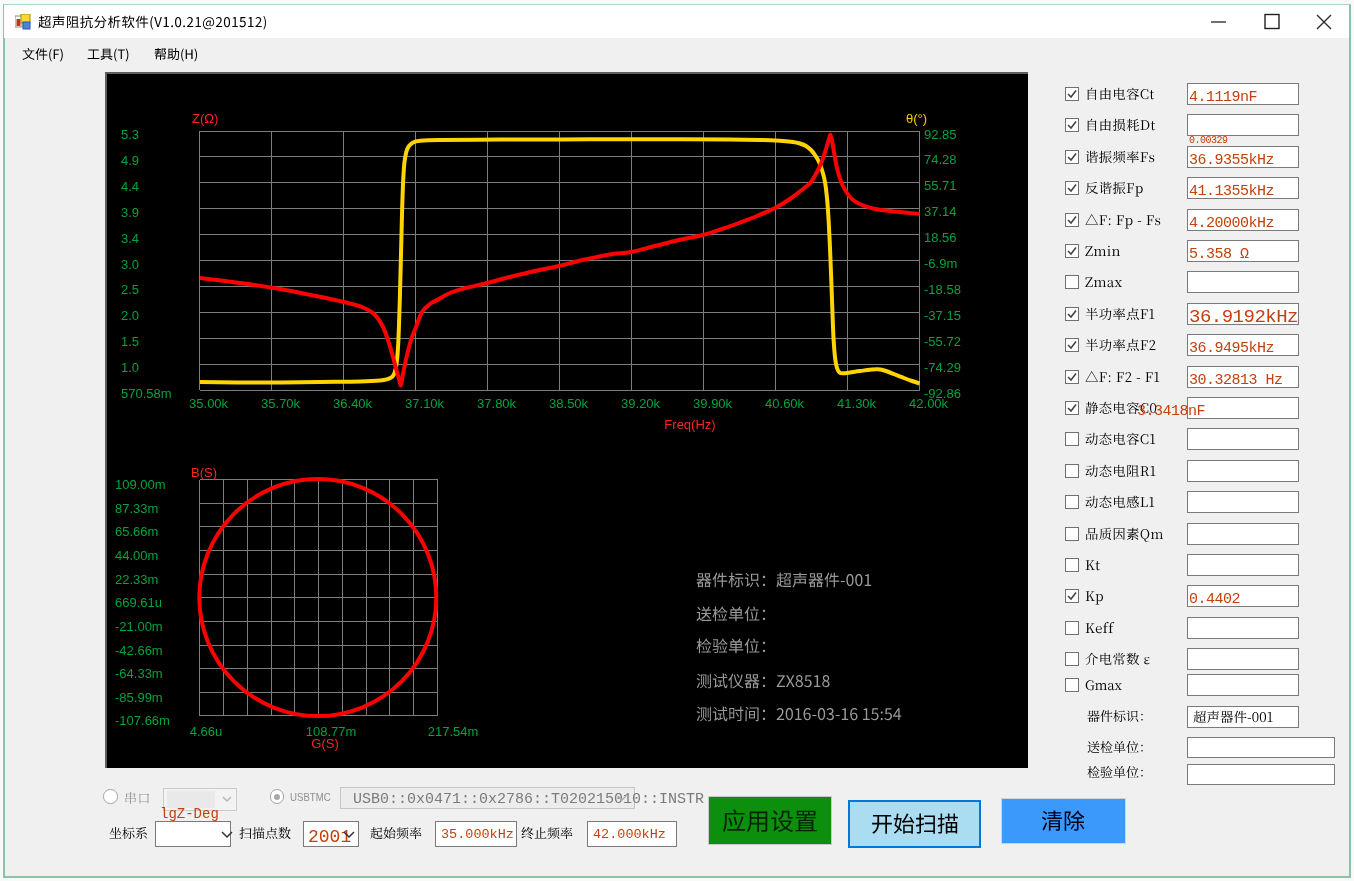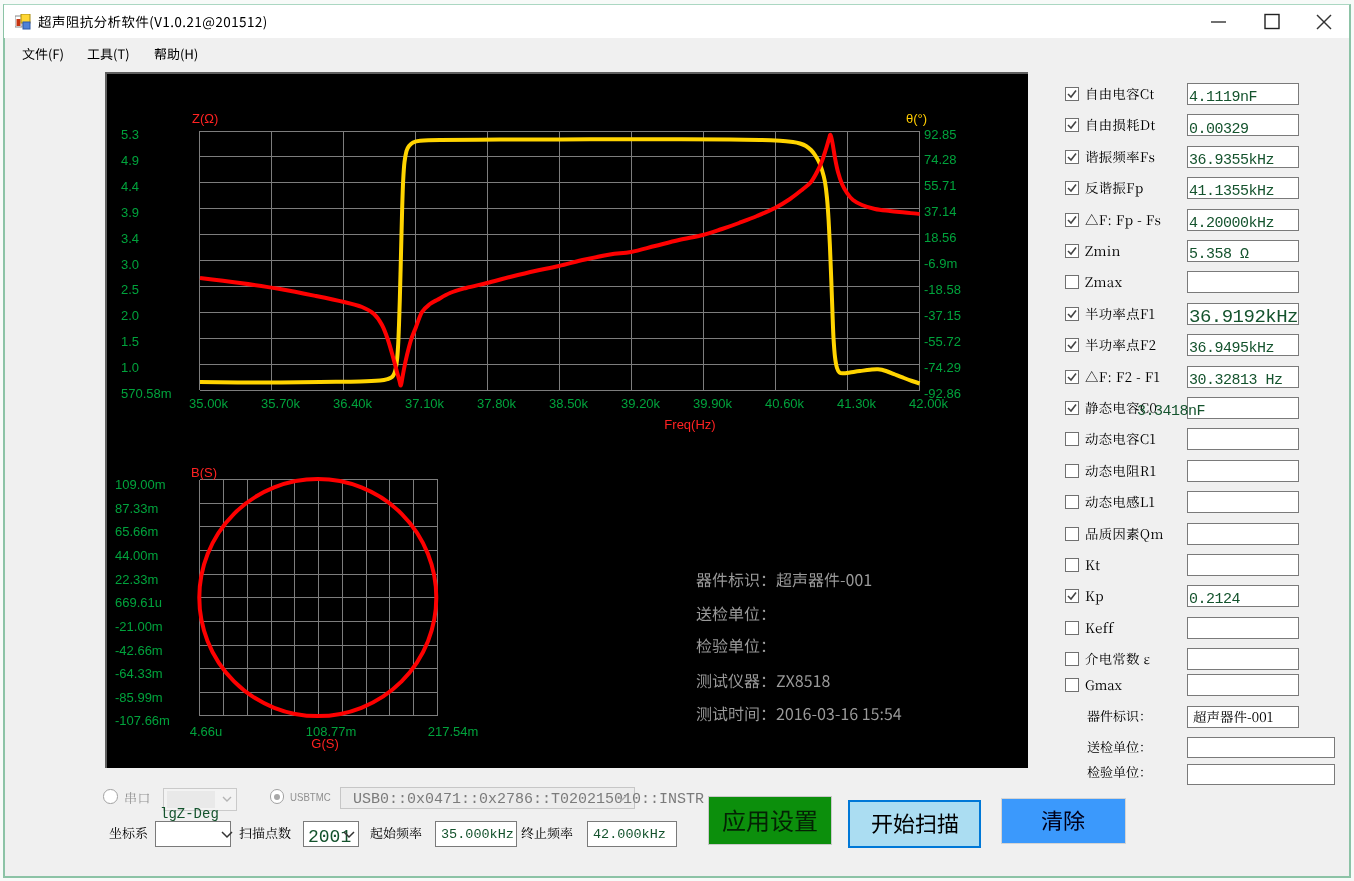--- a/index.html
+++ b/index.html
@@ -1,19 +1,19 @@
 <!DOCTYPE html>
 <html><head><meta charset="utf-8"><style>
 html,body{margin:0;padding:0;width:1354px;height:881px;background:#f7faf8;
 font-family:"Liberation Sans",sans-serif;overflow:hidden}
 *{box-sizing:border-box}
 .abs{position:absolute}
 .tb{position:absolute;background:#fff;border:1px solid #7a7a7a}
 .cb{position:absolute;width:14px;height:14px;background:#fff;border:1px solid #707070}
-.val{position:absolute;font-family:"Liberation Mono",monospace;color:#14532d}
+.val{position:absolute;font-family:"Liberation Mono",monospace;color:#c2410c}
 </style></head><body>
 <div class="abs" style="left:3px;top:4px;width:1348px;height:874px;border:2px solid #8cc3a6;border-top:1px solid #abd7c2;background:#f0f0f0"></div>
 <div class="abs" style="left:4px;top:5px;width:1345px;height:33px;background:#ffffff"></div>
 <svg class="abs" style="left:15px;top:14px" width="16" height="16" viewBox="0 0 16 16">
 <rect x="0" y="2" width="7" height="11" fill="#fff" stroke="#888" stroke-width="1"></rect>
 <rect x="1.5" y="5" width="4" height="7" fill="#c63310"></rect>
 <rect x="6" y="0" width="9" height="9" fill="#ffd633" stroke="#a88c12" stroke-width="1"></rect>
 <rect x="8" y="8" width="7" height="7" fill="#4f81d8" stroke="#2d59a8" stroke-width="1"></rect>
 </svg>
 <svg style="position:absolute;left:38px;top:13px;overflow:visible" width="231" height="18" viewBox="0 -14 231 18">
@@ -163,21 +163,21 @@
 <div class="tb" style="left:1187px;top:83px;width:112px;height:22px"></div>
 <div class="val" style="left:1189px;top:90px;font-size:15px;letter-spacing:-0.5px;line-height:15px">4.1119nF</div>
 <div class="cb" style="left:1065px;top:118px"></div>
 <svg class="abs" style="left:1065px;top:118px" width="14" height="14">
     <polyline points="3,7 6,10 11,3.5" fill="none" stroke="#444" stroke-width="1.6"></polyline>
   </svg>
 <svg style="position:absolute;left:1085px;top:116.4px;overflow:visible" width="72" height="18" viewBox="0 -14 72 18">
     <path d="M10.0 -8.6V-6.2H3.6V-8.6ZM6.2 -11.2C6.0 -10.6 5.8 -9.7 5.6 -9.0H3.7L2.7 -9.4V1.0H2.9C3.2 1.0 3.6 0.8 3.6 0.7V0.1H10.0V1.0H10.1C10.4 1.0 10.8 0.8 10.9 0.7V-8.4C11.1 -8.5 11.3 -8.6 11.4 -8.7L10.3 -9.6L9.8 -9.0H6.0C6.5 -9.5 6.9 -10.2 7.2 -10.7C7.5 -10.7 7.7 -10.8 7.7 -11.0ZM3.6 -5.8H10.0V-3.2H3.6ZM3.6 -2.9H10.0V-0.3H3.6Z M19.9 -7.8V-4.4H16.4V-7.8ZM15.5 -8.2V1.0H15.7C16.1 1.0 16.4 0.8 16.4 0.7V-0.1H24.4V0.9H24.5C24.8 0.9 25.3 0.7 25.3 0.6V-7.5C25.6 -7.6 25.9 -7.7 26.0 -7.9L24.7 -8.8L24.2 -8.2H20.8V-10.6C21.1 -10.6 21.2 -10.8 21.3 -11.0L19.9 -11.1V-8.2H16.5L15.5 -8.6ZM20.8 -7.8H24.4V-4.4H20.8ZM19.9 -0.5H16.4V-4.0H19.9ZM20.8 -0.5V-4.0H24.4V-0.5Z M36.3 -1.7 36.2 -1.6C37.3 -1.0 38.9 0.2 39.5 1.0C40.7 1.4 40.8 -0.8 36.3 -1.7ZM37.0 -5.2 35.7 -5.4C35.6 -2.5 35.7 -0.5 31.4 0.8L31.6 1.1C36.4 -0.2 36.5 -2.1 36.6 -4.9C36.8 -4.9 36.9 -5.1 37.0 -5.2ZM33.7 -1.5V-6.1H38.6V-1.3H38.8C39.1 -1.3 39.5 -1.5 39.5 -1.6V-5.9C39.7 -6.0 39.9 -6.1 40.0 -6.2L39.0 -7.0L38.5 -6.5H33.7L32.8 -6.9V-1.2H33.0C33.3 -1.2 33.7 -1.4 33.7 -1.5ZM34.3 -7.4V-7.8H38.2V-7.3H38.3C38.6 -7.3 39.0 -7.5 39.0 -7.6V-10.0C39.3 -10.0 39.5 -10.1 39.5 -10.2L38.5 -11.0L38.1 -10.5H34.3L33.4 -10.9V-7.1H33.6C33.9 -7.1 34.3 -7.3 34.3 -7.4ZM38.2 -10.1V-8.2H34.3V-10.1ZM31.7 -8.9 31.1 -8.2H30.8V-10.7C31.2 -10.7 31.3 -10.9 31.3 -11.1L30.0 -11.2V-8.2H28.0L28.2 -7.8H30.0V-4.9C29.1 -4.6 28.3 -4.3 27.9 -4.2L28.4 -3.1C28.5 -3.1 28.6 -3.3 28.6 -3.4L30.0 -4.2V-0.4C30.0 -0.2 29.9 -0.1 29.6 -0.1C29.4 -0.1 27.9 -0.2 27.9 -0.2V0.0C28.6 0.1 28.9 0.2 29.1 0.4C29.3 0.5 29.4 0.8 29.4 1.1C30.7 0.9 30.8 0.4 30.8 -0.3V-4.7L32.4 -5.6L32.3 -5.8L30.8 -5.2V-7.8H32.4C32.5 -7.8 32.7 -7.9 32.7 -8.0C32.3 -8.4 31.7 -8.9 31.7 -8.9Z M46.9 -3.4 47.1 -3.1 49.2 -3.4V-0.3C49.2 0.4 49.5 0.7 50.5 0.7H51.7C53.6 0.7 54.0 0.5 54.0 0.1C54.0 -0.1 54.0 -0.2 53.7 -0.3L53.6 -2.0H53.5C53.3 -1.3 53.1 -0.5 53.1 -0.3C53.0 -0.2 52.9 -0.2 52.8 -0.2C52.6 -0.1 52.2 -0.1 51.7 -0.1H50.6C50.2 -0.1 50.1 -0.2 50.1 -0.5V-3.6L53.7 -4.1C53.8 -4.2 54.0 -4.3 54.0 -4.4C53.5 -4.7 52.7 -5.2 52.7 -5.2L52.2 -4.3L50.1 -3.9V-6.4L53.1 -6.9C53.3 -6.9 53.4 -7.0 53.4 -7.2C53.0 -7.5 52.2 -7.9 52.2 -7.9L51.7 -7.1L50.1 -6.8V-9.0V-9.4C51.1 -9.7 51.9 -10.0 52.6 -10.3C52.9 -10.2 53.2 -10.2 53.3 -10.3L52.2 -11.1C51.2 -10.4 49.1 -9.6 47.3 -9.1L47.3 -8.9C47.9 -9.0 48.6 -9.1 49.2 -9.2V-6.7L47.2 -6.3L47.4 -6.0L49.2 -6.3V-3.8ZM44.0 -11.3V-9.2H41.9L42.0 -8.8H44.0V-7.3H42.0L42.1 -6.9H44.0V-5.3H41.7L41.8 -4.9H43.7C43.2 -3.4 42.5 -1.8 41.5 -0.6L41.6 -0.4C42.6 -1.3 43.4 -2.3 44.0 -3.4V1.0H44.2C44.5 1.0 44.8 0.8 44.8 0.7V-3.9C45.4 -3.4 46.0 -2.6 46.2 -1.9C47.0 -1.3 47.7 -3.1 44.8 -4.2V-4.9H47.1C47.3 -4.9 47.4 -5.0 47.4 -5.1C47.0 -5.5 46.4 -6.1 46.4 -6.1L45.8 -5.3H44.8V-6.9H46.7C46.9 -6.9 47.0 -7.0 47.0 -7.1C46.7 -7.5 46.1 -7.9 46.1 -7.9L45.6 -7.3H44.8V-8.8H46.9C47.0 -8.8 47.2 -8.9 47.2 -9.0C46.8 -9.4 46.2 -9.9 46.2 -9.9L45.6 -9.2H44.8V-10.8C45.2 -10.8 45.3 -10.9 45.3 -11.1Z M55.5 -9.4 56.9 -9.2C56.9 -7.9 56.9 -6.6 56.9 -5.2V-4.8C56.9 -3.2 56.9 -1.8 56.9 -0.5L55.5 -0.4V0.0H59.3C62.5 0.0 64.4 -1.9 64.4 -4.9C64.4 -8.0 62.5 -9.8 59.5 -9.8H55.5ZM58.1 -0.4C58.1 -1.8 58.1 -3.2 58.1 -4.8V-5.2C58.1 -6.6 58.1 -8.0 58.1 -9.3H59.4C61.8 -9.3 63.1 -7.8 63.1 -4.9C63.1 -2.1 61.8 -0.4 59.2 -0.4Z M68.6 0.2C69.3 0.2 69.8 -0.0 70.2 -0.5L70.0 -0.7C69.6 -0.5 69.4 -0.4 69.0 -0.4C68.4 -0.4 68.0 -0.8 68.0 -1.6V-6.4H70.0V-6.9H68.0L68.1 -9.0H67.4L67.0 -6.9L65.6 -6.8V-6.4H66.9V-2.8C66.9 -2.3 66.9 -2.0 66.9 -1.6C66.9 -0.4 67.5 0.2 68.6 0.2Z" fill="#000"></path>
   </svg>
 <div class="tb" style="left:1187px;top:114px;width:112px;height:22px"></div>
-<div class="val" style="left:1189px;top:122px;font-size:15px;letter-spacing:-0.5px;line-height:15px">0.00329</div>
+<div class="val" style="left:1189px;top:133px;font-size:10px;letter-spacing:-0.5px;line-height:15px">0.00329</div>
 <div class="cb" style="left:1065px;top:150px"></div>
 <svg class="abs" style="left:1065px;top:150px" width="14" height="14">
     <polyline points="3,7 6,10 11,3.5" fill="none" stroke="#444" stroke-width="1.6"></polyline>
   </svg>
 <svg style="position:absolute;left:1085px;top:147.8px;overflow:visible" width="72" height="18" viewBox="0 -14 72 18">
     <path d="M1.7 -11.2 1.6 -11.1C2.1 -10.5 2.8 -9.5 3.0 -8.8C3.9 -8.2 4.5 -10.0 1.7 -11.2ZM3.2 -7.1C3.4 -7.2 3.6 -7.3 3.7 -7.4L2.8 -8.1L2.4 -7.6H0.6L0.7 -7.2H2.3V-1.3C2.3 -1.1 2.3 -1.0 1.9 -0.8L2.5 0.3C2.6 0.2 2.7 0.1 2.8 -0.2C3.7 -1.2 4.6 -2.2 5.0 -2.7L4.9 -2.9L3.2 -1.6ZM7.4 -9.7 6.8 -8.9H6.0V-10.7C6.4 -10.8 6.5 -10.9 6.5 -11.1L5.1 -11.2V-6.6C5.1 -6.4 5.1 -6.3 4.7 -6.1L5.3 -5.0C5.4 -5.0 5.5 -5.1 5.6 -5.3C6.7 -5.9 7.8 -6.5 8.3 -6.9L8.3 -7.0C7.5 -6.8 6.6 -6.5 6.0 -6.3V-8.5H8.1C8.2 -8.5 8.4 -8.6 8.4 -8.8C8.0 -9.1 7.4 -9.7 7.4 -9.7ZM9.1 -5.5 7.8 -5.9 7.4 -4.3H6.3L5.4 -4.7V1.0H5.5C5.9 1.0 6.3 0.8 6.3 0.7V0.3H10.6V0.9H10.7C11.0 0.9 11.5 0.7 11.5 0.6V-3.8C11.7 -3.8 11.9 -3.9 12.0 -4.0L10.9 -4.8L10.5 -4.3H7.8C8.1 -4.6 8.4 -5.0 8.6 -5.3C8.9 -5.3 9.1 -5.4 9.1 -5.5ZM10.6 -3.9V-2.3H6.3V-3.9ZM6.3 -0.1V-1.9H10.6V-0.1ZM10.0 -11.0 8.8 -11.2V-6.4C8.8 -5.8 8.9 -5.6 9.8 -5.6H10.9C12.5 -5.6 12.9 -5.7 12.9 -6.1C12.9 -6.2 12.8 -6.3 12.5 -6.4L12.5 -8.0H12.3C12.2 -7.3 12.0 -6.6 12.0 -6.5C11.9 -6.4 11.8 -6.4 11.7 -6.3C11.6 -6.3 11.3 -6.3 10.9 -6.3H10.0C9.7 -6.3 9.6 -6.4 9.6 -6.6V-8.1C10.6 -8.4 11.7 -9.0 12.2 -9.3C12.4 -9.2 12.6 -9.2 12.6 -9.3L11.8 -10.1C11.3 -9.7 10.4 -9.0 9.6 -8.4V-10.7C9.9 -10.7 10.0 -10.9 10.0 -11.0Z M24.7 -8.8 24.2 -8.1H20.4L20.5 -7.7H25.5C25.7 -7.7 25.8 -7.7 25.8 -7.9C25.4 -8.3 24.7 -8.8 24.7 -8.8ZM17.8 -9.0 17.3 -8.2H17.0V-10.7C17.3 -10.8 17.4 -10.9 17.5 -11.1L16.1 -11.2V-8.2H14.2L14.3 -7.8H16.1V-5.0C15.2 -4.6 14.5 -4.4 14.0 -4.2L14.5 -3.1C14.7 -3.2 14.8 -3.3 14.8 -3.5L16.1 -4.3V-0.4C16.1 -0.2 16.1 -0.1 15.8 -0.1C15.6 -0.1 14.3 -0.2 14.3 -0.2V0.0C14.9 0.1 15.2 0.2 15.4 0.4C15.5 0.5 15.6 0.8 15.7 1.0C16.8 0.9 17.0 0.5 17.0 -0.3V-4.8L18.6 -5.8L18.6 -6.0L17.0 -5.3V-7.8H18.4C18.6 -7.8 18.8 -7.9 18.8 -8.0C18.4 -8.4 17.8 -9.0 17.8 -9.0ZM18.9 -10.3V-7.5C18.9 -4.7 18.8 -1.7 17.4 0.9L17.6 1.0C19.1 -0.9 19.6 -3.3 19.7 -5.5H20.7V-0.6C20.7 -0.4 20.6 -0.3 20.2 -0.1L20.7 1.1C20.8 1.0 21.0 0.9 21.1 0.7C22.1 0.2 23.1 -0.4 23.6 -0.7L23.5 -0.8C22.9 -0.6 22.1 -0.5 21.6 -0.3V-5.5H22.6C23.0 -2.5 24.0 -0.3 26.0 1.0C26.1 0.6 26.4 0.4 26.8 0.4L26.8 0.2C25.6 -0.4 24.6 -1.3 23.9 -2.6C24.7 -3.1 25.5 -3.7 26.0 -4.2C26.2 -4.1 26.4 -4.2 26.5 -4.3L25.4 -5.0C25.1 -4.4 24.4 -3.5 23.8 -2.8C23.4 -3.6 23.1 -4.5 22.9 -5.5H26.2C26.3 -5.5 26.5 -5.5 26.5 -5.7C26.1 -6.1 25.4 -6.6 25.4 -6.6L24.8 -5.8H19.7C19.7 -6.4 19.7 -7.0 19.7 -7.5V-9.8H26.1C26.3 -9.8 26.4 -9.8 26.5 -10.0C26.0 -10.4 25.3 -11.0 25.3 -11.0L24.7 -10.2H19.9L18.9 -10.6Z M37.7 -6.7 36.5 -6.9C36.5 -3.0 36.6 -0.6 32.7 0.9L32.8 1.1C37.3 -0.3 37.2 -2.7 37.3 -6.4C37.6 -6.4 37.7 -6.6 37.7 -6.7ZM37.3 -1.9 37.2 -1.8C37.9 -1.1 39.0 0.0 39.4 0.9C40.4 1.5 40.9 -0.6 37.3 -1.9ZM32.1 -5.9 30.9 -6.0V-2.0H31.0C31.3 -2.0 31.6 -2.2 31.6 -2.3V-5.5C32.0 -5.6 32.1 -5.7 32.1 -5.9ZM30.4 -4.8 29.2 -5.2C28.9 -3.9 28.4 -2.7 27.8 -1.9L28.0 -1.8C28.8 -2.4 29.5 -3.4 29.9 -4.5C30.2 -4.5 30.4 -4.6 30.4 -4.8ZM39.2 -10.9 38.6 -10.2H33.8L33.9 -9.8H36.2C36.2 -9.2 36.0 -8.4 35.9 -7.9H35.2L34.4 -8.3V-4.6L33.1 -5.1C32.1 -1.7 30.7 -0.1 28.0 0.9L28.1 1.2C31.1 0.3 32.7 -1.2 33.8 -4.4C34.2 -4.4 34.3 -4.5 34.4 -4.6V-1.7H34.5C34.9 -1.7 35.2 -1.9 35.2 -2.0V-7.5H38.7V-1.9H38.8C39.0 -1.9 39.5 -2.1 39.5 -2.2V-7.4C39.7 -7.4 39.9 -7.5 40.0 -7.6L39.0 -8.4L38.5 -7.9H36.4C36.7 -8.4 37.0 -9.1 37.3 -9.8H40.0C40.2 -9.8 40.3 -9.9 40.3 -10.0C39.9 -10.4 39.2 -10.9 39.2 -10.9ZM33.3 -7.6 32.7 -6.8H31.7V-8.7H33.8C33.9 -8.7 34.1 -8.8 34.1 -8.9C33.7 -9.3 33.1 -9.8 33.1 -9.8L32.5 -9.1H31.7V-10.6C32.0 -10.7 32.1 -10.8 32.2 -11.0L30.9 -11.1V-6.8H29.8V-9.6C30.1 -9.6 30.2 -9.8 30.3 -9.9L29.1 -10.1V-6.8H27.8L27.9 -6.4H34.0C34.2 -6.4 34.3 -6.5 34.3 -6.6C33.9 -7.0 33.3 -7.6 33.3 -7.6Z M53.2 -8.0 52.0 -8.8C51.5 -8.0 50.8 -7.2 50.3 -6.7L50.5 -6.5C51.2 -6.8 52.0 -7.4 52.7 -7.9C52.9 -7.8 53.1 -7.9 53.2 -8.0ZM42.7 -8.5 42.5 -8.4C43.1 -7.9 43.8 -7.0 43.9 -6.3C44.8 -5.7 45.5 -7.6 42.7 -8.5ZM50.2 -6.2 50.1 -6.0C51.0 -5.5 52.3 -4.5 52.8 -3.7C53.9 -3.3 54.0 -5.4 50.2 -6.2ZM41.9 -4.3 42.6 -3.4C42.7 -3.4 42.7 -3.6 42.8 -3.7C44.1 -4.7 45.1 -5.5 45.8 -6.0L45.7 -6.2C44.1 -5.4 42.5 -4.6 41.9 -4.3ZM46.8 -11.3 46.7 -11.3C47.1 -10.9 47.6 -10.2 47.7 -9.6L47.7 -9.6H42.0L42.1 -9.2H47.2C46.9 -8.6 46.1 -7.7 45.5 -7.3C45.4 -7.3 45.2 -7.2 45.2 -7.2L45.7 -6.3C45.7 -6.4 45.8 -6.4 45.9 -6.6C46.6 -6.6 47.4 -6.8 48.0 -6.9C47.2 -6.0 46.2 -5.2 45.4 -4.7C45.2 -4.7 45.0 -4.6 45.0 -4.6L45.5 -3.7C45.5 -3.7 45.6 -3.8 45.7 -3.8C47.1 -4.1 48.5 -4.4 49.5 -4.6C49.6 -4.3 49.8 -4.0 49.8 -3.7C50.7 -3.0 51.5 -4.9 48.8 -6.0L48.6 -5.9C48.9 -5.6 49.1 -5.3 49.3 -4.9C48.1 -4.8 46.8 -4.7 46.0 -4.6C47.4 -5.4 49.0 -6.6 49.8 -7.5C50.1 -7.4 50.3 -7.5 50.3 -7.6L49.3 -8.3C49.1 -8.0 48.8 -7.6 48.4 -7.2C47.6 -7.2 46.8 -7.2 46.1 -7.2C46.8 -7.6 47.5 -8.2 47.9 -8.6C48.2 -8.5 48.3 -8.6 48.4 -8.7L47.5 -9.2H53.3C53.5 -9.2 53.6 -9.2 53.6 -9.4C53.1 -9.8 52.4 -10.4 52.4 -10.4L51.7 -9.6H48.3C48.7 -9.9 48.6 -10.9 46.8 -11.3ZM52.7 -3.3 52.0 -2.4H48.2V-3.4C48.5 -3.4 48.6 -3.5 48.7 -3.7L47.3 -3.8V-2.4H41.7L41.8 -2.1H47.3V1.0H47.5C47.8 1.0 48.2 0.8 48.2 0.8V-2.1H53.6C53.8 -2.1 53.9 -2.1 53.9 -2.3C53.5 -2.7 52.7 -3.3 52.7 -3.3Z M62.2 -7.3H62.7L62.7 -9.8H55.5V-9.4L56.9 -9.2C56.9 -7.9 56.9 -6.6 56.9 -5.2V-4.5C56.9 -3.2 56.9 -1.8 56.9 -0.5L55.5 -0.4V0.0H59.6V-0.4L58.1 -0.5C58.1 -1.8 58.1 -3.2 58.1 -4.7H60.5L60.7 -3.3H61.1V-6.6H60.7L60.5 -5.2H58.1C58.1 -6.6 58.1 -8.0 58.1 -9.3H61.8Z M66.5 0.2C68.3 0.2 69.3 -0.7 69.3 -1.9C69.3 -2.8 68.7 -3.4 67.4 -3.9L66.7 -4.1C65.7 -4.5 65.3 -4.8 65.3 -5.5C65.3 -6.2 65.8 -6.7 66.9 -6.7C67.3 -6.7 67.7 -6.6 68.1 -6.4L68.3 -5.1H68.9L68.9 -6.5C68.2 -6.9 67.7 -7.1 66.9 -7.1C65.3 -7.1 64.4 -6.2 64.4 -5.1C64.4 -4.1 65.0 -3.5 66.1 -3.1L66.8 -2.9C67.9 -2.5 68.2 -2.2 68.2 -1.5C68.2 -0.8 67.6 -0.2 66.5 -0.2C65.9 -0.2 65.5 -0.3 65.1 -0.5L64.8 -1.9H64.3V-0.3C65.0 0.0 65.6 0.2 66.5 0.2Z" fill="#000"></path>
   </svg>
 <div class="tb" style="left:1187px;top:146px;width:112px;height:22px"></div>
 <div class="val" style="left:1189px;top:153px;font-size:15px;letter-spacing:-0.5px;line-height:15px">36.9355kHz</div>
 <div class="cb" style="left:1065px;top:181px"></div>
@@ -274,21 +274,21 @@
   </svg>
 <div class="tb" style="left:1187px;top:554px;width:112px;height:22px"></div>
 <div class="cb" style="left:1065px;top:589px"></div>
 <svg class="abs" style="left:1065px;top:589px" width="14" height="14">
     <polyline points="3,7 6,10 11,3.5" fill="none" stroke="#444" stroke-width="1.6"></polyline>
   </svg>
 <svg style="position:absolute;left:1085px;top:587.4px;overflow:visible" width="20" height="18" viewBox="0 -14 20 18">
     <path d="M7.7 0.0H9.8V-0.4L8.7 -0.5L5.5 -6.1L8.2 -9.2L9.4 -9.4V-9.8H6.1V-9.4L7.5 -9.2L3.3 -4.0V-5.2C3.3 -6.6 3.3 -7.9 3.3 -9.2L4.7 -9.4V-9.8H0.7V-9.4L2.1 -9.2C2.1 -7.9 2.1 -6.6 2.1 -5.2V-4.5C2.1 -3.2 2.1 -1.8 2.1 -0.5L0.7 -0.4V0.0H4.6V-0.4L3.3 -0.5L3.3 -3.3L4.8 -5.2L7.4 -0.5L6.2 -0.4V0.0Z M15.0 0.2C16.7 0.2 18.0 -1.2 18.0 -3.5C18.0 -5.7 16.8 -7.1 15.2 -7.1C14.4 -7.1 13.6 -6.8 12.9 -6.0L12.8 -7.0L12.6 -7.1L10.6 -6.5V-6.2L11.8 -6.1C11.8 -5.5 11.8 -4.8 11.8 -3.8V0.4L11.8 3.0L10.6 3.1V3.5H14.2V3.1L12.9 3.0L12.9 0.4V-0.8C13.5 -0.0 14.3 0.2 15.0 0.2ZM12.9 -5.6C13.6 -6.3 14.2 -6.5 14.8 -6.5C16.0 -6.5 16.8 -5.5 16.8 -3.5C16.8 -1.3 15.9 -0.4 14.7 -0.4C14.0 -0.4 13.5 -0.6 12.9 -1.2Z" fill="#000"></path>
   </svg>
 <div class="tb" style="left:1187px;top:585px;width:112px;height:22px"></div>
-<div class="val" style="left:1189px;top:592px;font-size:15px;letter-spacing:-0.5px;line-height:15px">0.2124</div>
+<div class="val" style="left:1189px;top:592px;font-size:15px;letter-spacing:-0.5px;line-height:15px">0.4402</div>
 <div class="cb" style="left:1065px;top:621px"></div>
 <svg style="position:absolute;left:1085px;top:618.8px;overflow:visible" width="30" height="18" viewBox="0 -14 30 18">
     <path d="M7.7 0.0H9.8V-0.4L8.7 -0.5L5.5 -6.1L8.2 -9.2L9.4 -9.4V-9.8H6.1V-9.4L7.5 -9.2L3.3 -4.0V-5.2C3.3 -6.6 3.3 -7.9 3.3 -9.2L4.7 -9.4V-9.8H0.7V-9.4L2.1 -9.2C2.1 -7.9 2.1 -6.6 2.1 -5.2V-4.5C2.1 -3.2 2.1 -1.8 2.1 -0.5L0.7 -0.4V0.0H4.6V-0.4L3.3 -0.5L3.3 -3.3L4.8 -5.2L7.4 -0.5L6.2 -0.4V0.0Z M14.2 0.2C15.4 0.2 16.3 -0.3 16.8 -1.3L16.6 -1.4C16.1 -0.8 15.4 -0.5 14.5 -0.5C13.0 -0.5 11.9 -1.4 11.9 -3.5H16.7C16.8 -3.7 16.8 -4.0 16.8 -4.3C16.8 -5.9 15.8 -7.1 14.0 -7.1C12.3 -7.1 10.7 -5.7 10.7 -3.4C10.7 -1.0 12.2 0.2 14.2 0.2ZM11.9 -3.9C12.0 -5.7 12.9 -6.7 14.0 -6.7C15.1 -6.7 15.8 -5.9 15.8 -4.7C15.8 -4.2 15.6 -3.9 15.1 -3.9Z M19.4 0.0H21.9V-0.4L20.6 -0.5L20.6 -3.1V-6.4H22.6V-6.9H20.5C20.5 -8.4 20.7 -9.2 21.1 -9.8C21.3 -10.1 21.6 -10.4 21.9 -10.5L22.1 -10.3C22.5 -9.9 22.8 -9.7 23.2 -9.7C23.6 -9.7 23.8 -9.9 23.8 -10.2C23.7 -10.7 23.1 -10.9 22.5 -10.9C21.8 -10.9 21.2 -10.7 20.6 -10.2C19.9 -9.5 19.5 -8.6 19.4 -6.9L18.2 -6.8V-6.4H19.4V-3.1L19.4 -0.5L18.2 -0.4V0.0Z M24.9 0.0H27.4V-0.4L26.1 -0.5L26.1 -3.1V-6.4H28.1V-6.9H26.0C26.0 -8.4 26.2 -9.2 26.6 -9.8C26.8 -10.1 27.1 -10.4 27.4 -10.5L27.6 -10.3C28.0 -9.9 28.3 -9.7 28.7 -9.7C29.1 -9.7 29.3 -9.9 29.3 -10.2C29.2 -10.7 28.6 -10.9 28.0 -10.9C27.3 -10.9 26.7 -10.7 26.1 -10.2C25.4 -9.5 25.0 -8.6 24.9 -6.9L23.7 -6.8V-6.4H24.9V-3.1L24.9 -0.5L23.7 -0.4V0.0Z" fill="#000"></path>
   </svg>
 <div class="tb" style="left:1187px;top:617px;width:112px;height:22px"></div>
 <div class="cb" style="left:1065px;top:652px"></div>
 <svg style="position:absolute;left:1085px;top:650.1999999999999px;overflow:visible" width="67" height="18" viewBox="0 -14 67 18">
     <path d="M7.0 -10.4C7.9 -8.2 9.8 -6.4 12.2 -5.3C12.2 -5.7 12.6 -6.0 13.0 -6.1L13.0 -6.3C10.6 -7.2 8.4 -8.7 7.2 -10.6C7.6 -10.6 7.8 -10.7 7.8 -10.8L6.2 -11.2C5.5 -9.1 2.9 -6.3 0.4 -5.0L0.5 -4.8C3.3 -6.0 5.8 -8.2 7.0 -10.4ZM5.5 -6.5 4.2 -6.6V-4.6C4.2 -2.6 3.7 -0.5 0.8 0.8L1.0 1.0C4.5 -0.2 5.0 -2.5 5.0 -4.6V-6.1C5.4 -6.2 5.5 -6.3 5.5 -6.5ZM9.5 -6.5 8.2 -6.6V1.0H8.3C8.7 1.0 9.0 0.9 9.0 0.7V-6.1C9.4 -6.2 9.5 -6.3 9.5 -6.5Z M19.6 -6.0H16.3V-8.5H19.6ZM19.6 -5.6V-3.3H16.3V-5.6ZM20.4 -6.0V-8.5H23.9V-6.0ZM20.4 -5.6H23.9V-3.3H20.4ZM16.3 -2.3V-2.9H19.6V-0.6C19.6 0.4 20.0 0.7 21.4 0.7H23.3C26.1 0.7 26.7 0.5 26.7 0.1C26.7 -0.1 26.6 -0.2 26.2 -0.3L26.2 -2.4H26.0C25.8 -1.4 25.6 -0.6 25.5 -0.4C25.4 -0.3 25.3 -0.3 25.1 -0.2C24.8 -0.2 24.2 -0.2 23.3 -0.2H21.4C20.6 -0.2 20.4 -0.3 20.4 -0.8V-2.9H23.9V-2.1H24.1C24.4 -2.1 24.8 -2.3 24.8 -2.4V-8.4C25.1 -8.5 25.3 -8.5 25.4 -8.7L24.3 -9.5L23.8 -9.0H20.4V-10.7C20.8 -10.8 20.9 -10.9 20.9 -11.1L19.6 -11.3V-9.0H16.4L15.4 -9.4V-1.9H15.5C15.9 -1.9 16.3 -2.2 16.3 -2.3Z M30.4 -11.1 30.2 -10.9C30.8 -10.5 31.4 -9.7 31.4 -9.0C32.3 -8.3 33.1 -10.3 30.4 -11.1ZM29.8 -3.3V0.5H29.9C30.3 0.5 30.6 0.3 30.6 0.2V-2.9H33.6V1.0H33.8C34.2 1.0 34.5 0.8 34.5 0.7V-2.9H37.6V-0.9C37.6 -0.7 37.5 -0.6 37.3 -0.6C37.0 -0.6 35.6 -0.7 35.6 -0.7V-0.5C36.2 -0.4 36.6 -0.3 36.8 -0.2C36.9 -0.0 37.0 0.2 37.0 0.4C38.3 0.3 38.5 -0.1 38.5 -0.8V-2.8C38.7 -2.8 39.0 -2.9 39.0 -3.0L37.9 -3.8L37.5 -3.3H34.5V-4.7H36.6V-4.2H36.7C37.0 -4.2 37.4 -4.4 37.4 -4.5V-6.7C37.7 -6.7 37.9 -6.8 37.9 -6.9L36.9 -7.7L36.4 -7.2H31.7L30.8 -7.6V-4.1H30.9C31.3 -4.1 31.7 -4.2 31.7 -4.3V-4.7H33.6V-3.3H30.7L29.8 -3.8ZM31.7 -5.1V-6.8H36.6V-5.1ZM36.9 -11.1C36.6 -10.4 36.1 -9.4 35.6 -8.8H34.5V-10.7C34.9 -10.8 35.0 -10.9 35.0 -11.1L33.6 -11.2V-8.8H29.9C29.9 -9.0 29.8 -9.2 29.7 -9.4H29.5C29.5 -8.5 29.0 -7.7 28.5 -7.3C28.2 -7.2 28.0 -6.9 28.2 -6.6C28.3 -6.3 28.8 -6.3 29.1 -6.6C29.5 -6.8 29.9 -7.5 29.9 -8.4H38.7C38.5 -7.9 38.3 -7.3 38.1 -7.0L38.3 -6.9C38.7 -7.2 39.4 -7.8 39.7 -8.2C40.0 -8.2 40.2 -8.2 40.3 -8.3L39.2 -9.3L38.6 -8.8H36.0C36.7 -9.2 37.3 -9.9 37.7 -10.3C38.0 -10.3 38.2 -10.4 38.3 -10.5Z M47.9 -10.4 46.7 -10.8C46.4 -10.1 46.1 -9.3 45.9 -8.8L46.1 -8.7C46.5 -9.0 47.0 -9.6 47.4 -10.1C47.7 -10.1 47.8 -10.2 47.9 -10.4ZM42.4 -10.7 42.3 -10.6C42.7 -10.2 43.1 -9.4 43.2 -8.8C43.9 -8.2 44.7 -9.8 42.4 -10.7ZM45.0 -4.7C45.4 -4.6 45.5 -4.7 45.5 -4.9L44.3 -5.3C44.2 -5.0 43.9 -4.5 43.7 -4.0H41.7L41.8 -3.6H43.4C43.1 -2.9 42.7 -2.3 42.4 -1.9C43.2 -1.7 44.2 -1.4 45.1 -1.0C44.3 -0.2 43.2 0.4 41.8 0.8L41.9 1.0C43.5 0.7 44.7 0.1 45.6 -0.7C46.1 -0.4 46.4 -0.1 46.7 0.1C47.4 0.4 47.7 -0.5 46.2 -1.3C46.8 -1.9 47.2 -2.6 47.5 -3.5C47.7 -3.5 47.9 -3.5 48.0 -3.6L47.1 -4.4L46.6 -4.0H44.6ZM46.6 -3.6C46.4 -2.8 46.0 -2.1 45.6 -1.6C45.0 -1.7 44.3 -1.9 43.4 -2.0C43.7 -2.5 44.1 -3.0 44.4 -3.6ZM50.9 -10.9 49.5 -11.2C49.2 -8.8 48.5 -6.4 47.7 -4.8L47.9 -4.6C48.3 -5.2 48.7 -5.8 49.0 -6.5C49.3 -5.0 49.7 -3.6 50.3 -2.4C49.5 -1.1 48.3 -0.1 46.6 0.8L46.8 1.0C48.5 0.3 49.8 -0.6 50.7 -1.7C51.3 -0.6 52.2 0.3 53.3 1.0C53.4 0.6 53.7 0.5 54.1 0.4L54.1 0.3C52.9 -0.4 51.9 -1.2 51.2 -2.3C52.2 -3.8 52.7 -5.6 52.9 -7.8H53.8C54.0 -7.8 54.1 -7.9 54.2 -8.0C53.7 -8.4 53.0 -9.0 53.0 -9.0L52.4 -8.2H49.7C50.0 -9.0 50.2 -9.8 50.4 -10.6C50.7 -10.6 50.9 -10.7 50.9 -10.9ZM49.6 -7.8H51.9C51.7 -6.0 51.4 -4.4 50.7 -3.1C50.0 -4.2 49.6 -5.5 49.3 -7.0ZM47.5 -9.2 46.9 -8.5H45.3V-10.7C45.7 -10.8 45.8 -10.9 45.8 -11.1L44.5 -11.2V-8.4L41.7 -8.5L41.8 -8.1H44.1C43.5 -7.0 42.6 -6.0 41.6 -5.2L41.7 -5.0C42.8 -5.6 43.8 -6.3 44.5 -7.1V-5.2H44.7C45.0 -5.2 45.3 -5.4 45.3 -5.5V-7.6C46.0 -7.0 46.7 -6.3 47.0 -5.7C47.9 -5.2 48.3 -6.9 45.3 -7.8V-8.1H48.1C48.3 -8.1 48.5 -8.1 48.5 -8.3C48.1 -8.7 47.5 -9.2 47.5 -9.2Z M61.8 0.2C63.1 0.2 64.1 -0.3 64.7 -1.1L64.5 -1.3C63.9 -0.8 63.0 -0.6 62.1 -0.6C60.9 -0.6 60.3 -1.1 60.3 -1.9C60.3 -2.7 60.8 -3.3 62.6 -3.3C62.7 -3.3 62.8 -3.3 63.2 -3.3V-4.0C62.9 -4.0 62.6 -4.0 62.4 -4.0C61.0 -4.0 60.4 -4.5 60.4 -5.3C60.4 -6.2 61.1 -6.7 62.2 -6.7L62.6 -6.7L63.2 -6.1C63.5 -5.8 63.7 -5.7 64.0 -5.7C64.3 -5.7 64.6 -5.9 64.5 -6.3C64.1 -6.9 63.1 -7.1 62.1 -7.1C60.3 -7.1 59.5 -6.2 59.5 -5.2C59.5 -4.4 60.0 -3.8 61.4 -3.6C59.8 -3.4 59.2 -2.6 59.2 -1.7C59.2 -0.5 60.2 0.2 61.8 0.2Z" fill="#000"></path>
   </svg>
 <div class="tb" style="left:1187px;top:648px;width:112px;height:22px"></div>

